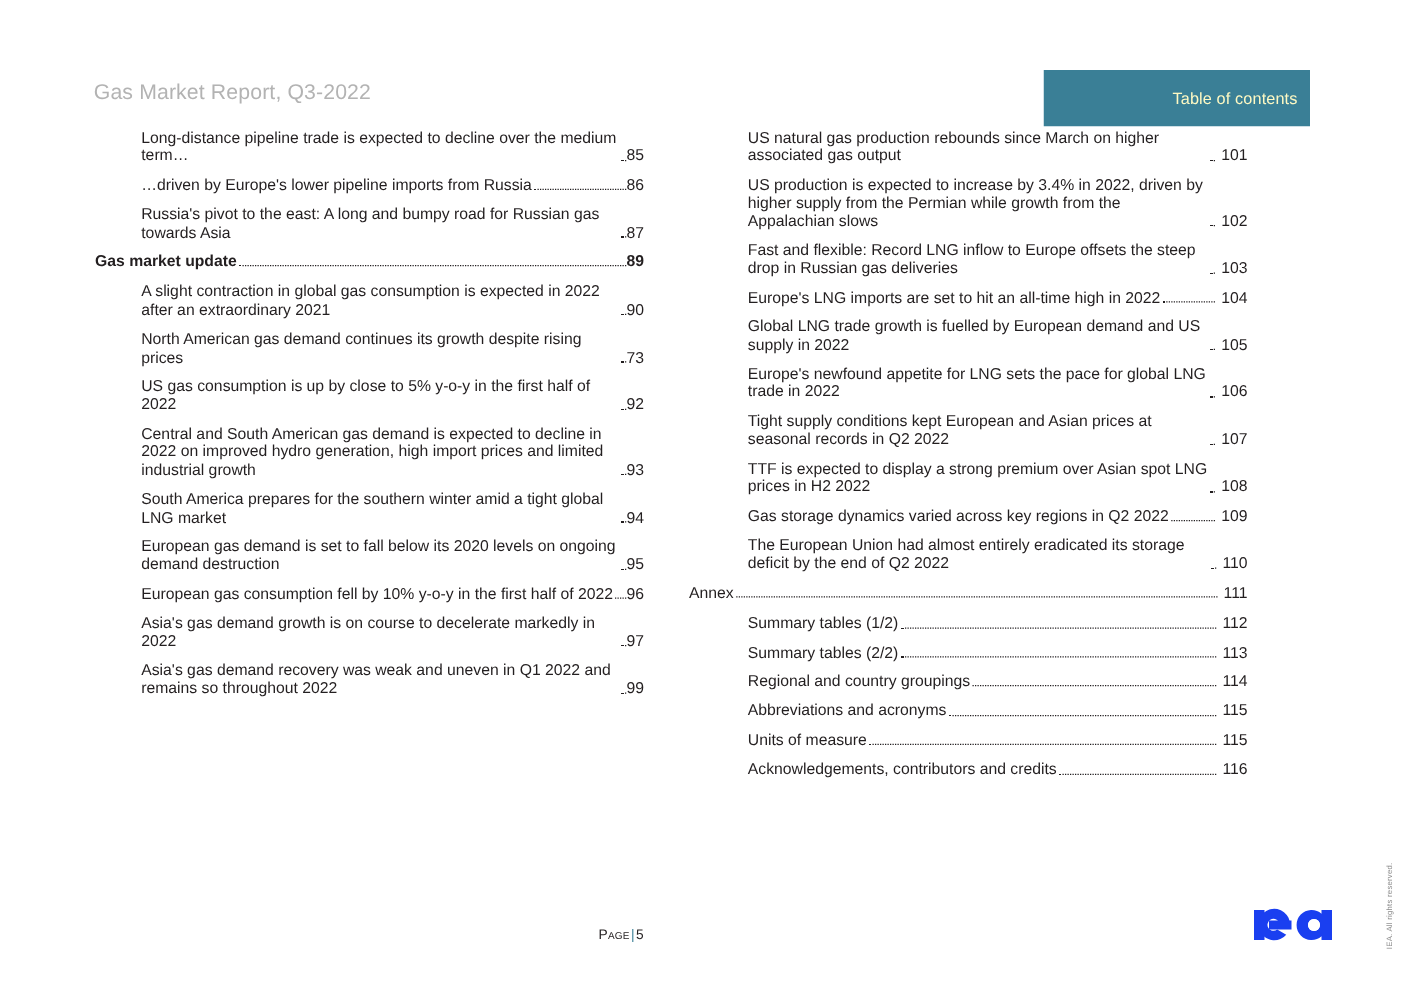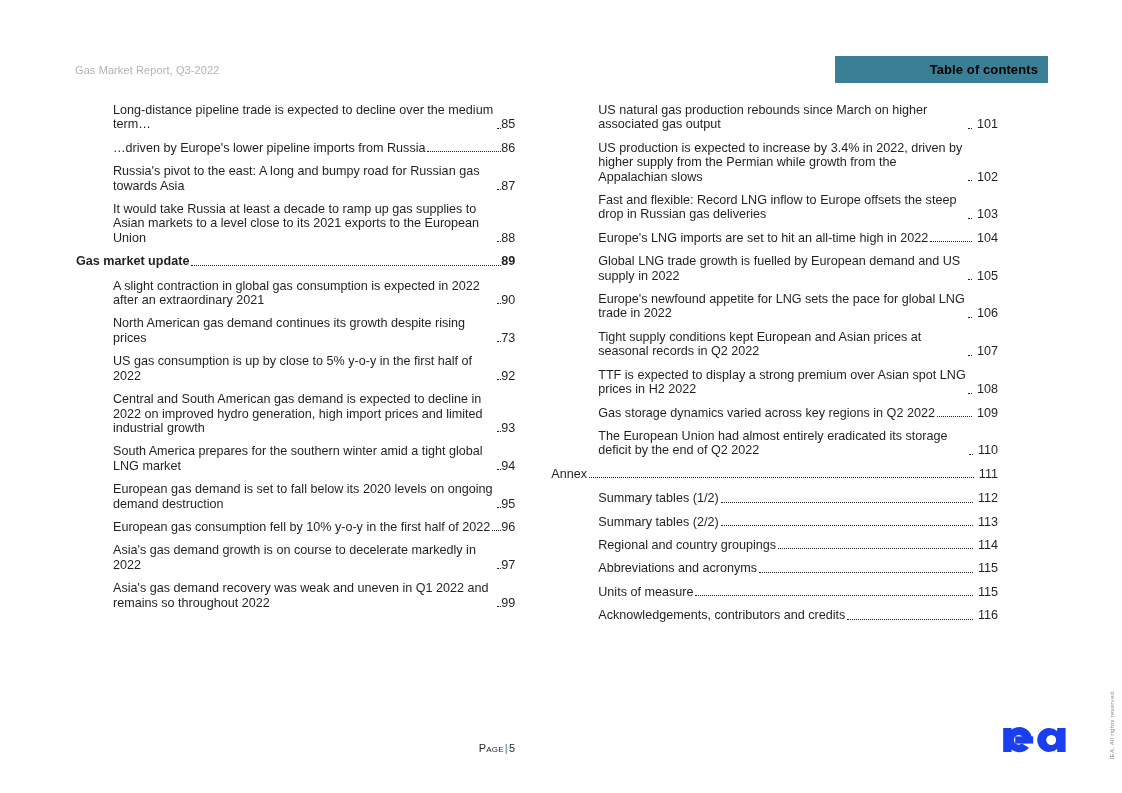--- a/index.html
+++ b/index.html
@@ -17,41 +17,40 @@
     height: 793px;
     background: #ffffff;
     overflow: hidden;
   }
 
   
   .running-head {
     position: absolute;
     left: 75px;
     top: 64px;
-    font-size: 11px;
+    font-size: 17px;
     color: #b3b3b3;
     letter-spacing: 0.1px;
     white-space: nowrap;
   }
   .toc-banner {
     position: absolute;
     right: 74px;
     top: 56px;
     width: 213px;
-    height: 27px;
+    height: 45px;
     background: #3a7f96;
-    color: #000000;
+    color: #fef9c3;
     font-size: 13px;
     display: flex;
     align-items: center;
     justify-content: flex-end;
     padding-right: 10px;
     box-sizing: border-box;
     letter-spacing: 0.1px;
-    font-weight: bold;
   }
 
   
   .columns {
     position: absolute;
     top: 103px;
     left: 0;
     width: 1068px;
     display: flex;
     gap: 0;
@@ -170,25 +169,20 @@
         <div class="entry lvl2">
           <span class="etext">…driven by Europe's lower pipeline imports from Russia</span>
           <span class="leader"></span>
           <span class="pnum">86</span>
         </div>
         <div class="entry lvl2">
           <span class="etext">Russia's pivot to the east: A long and bumpy road for Russian gas towards Asia</span>
           <span class="leader"></span>
           <span class="pnum">87</span>
         </div>
-        <div class="entry lvl2">
-          <span class="etext">It would take Russia at least a decade to ramp up gas supplies to Asian markets to a level close to its 2021 exports to the European Union</span>
-          <span class="leader"></span>
-          <span class="pnum">88</span>
-        </div>
         <div class="entry lvl1">
           <span class="etext">Gas market update</span>
           <span class="leader"></span>
           <span class="pnum">89</span>
         </div>
         <div class="entry lvl2">
           <span class="etext">A slight contraction in global gas consumption is expected in 2022 after an extraordinary 2021</span>
           <span class="leader"></span>
           <span class="pnum">90</span>
         </div>

